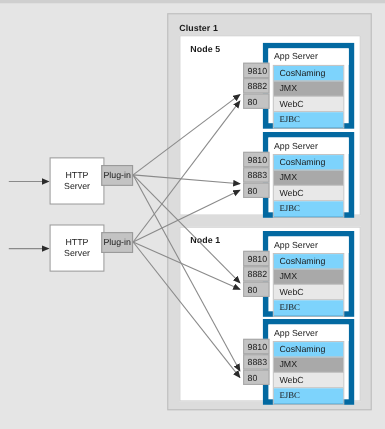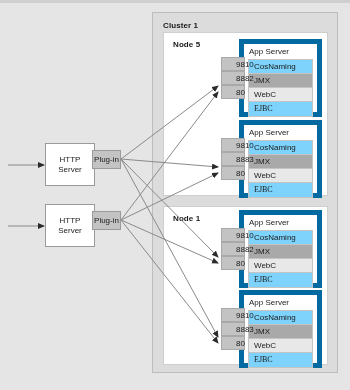--- a/index.html
+++ b/index.html
@@ -75,21 +75,21 @@
     position:absolute;
     height:14px;
     line-height:14px;
     width:24px;
     font-size:8px;
     color:#1a1a1a;
     background:#c3c3c3;
     border:1px solid #a9a9a9;
     box-sizing:border-box;
     text-align:left;
-    padding-left:14px;
+    padding-left:3px;
     white-space:nowrap;
   }
 
   
   .httpserver{
     background:#ffffff;
     border:1px solid #9a9a9a;
     display:flex;
     flex-direction:column;
     align-items:center;

